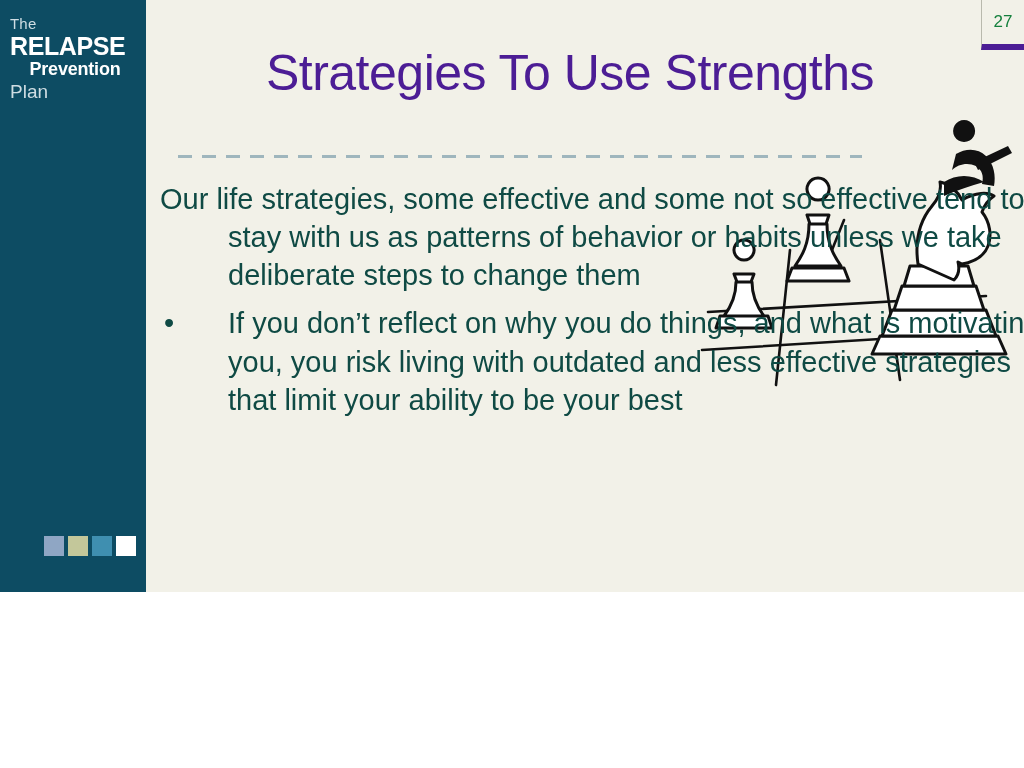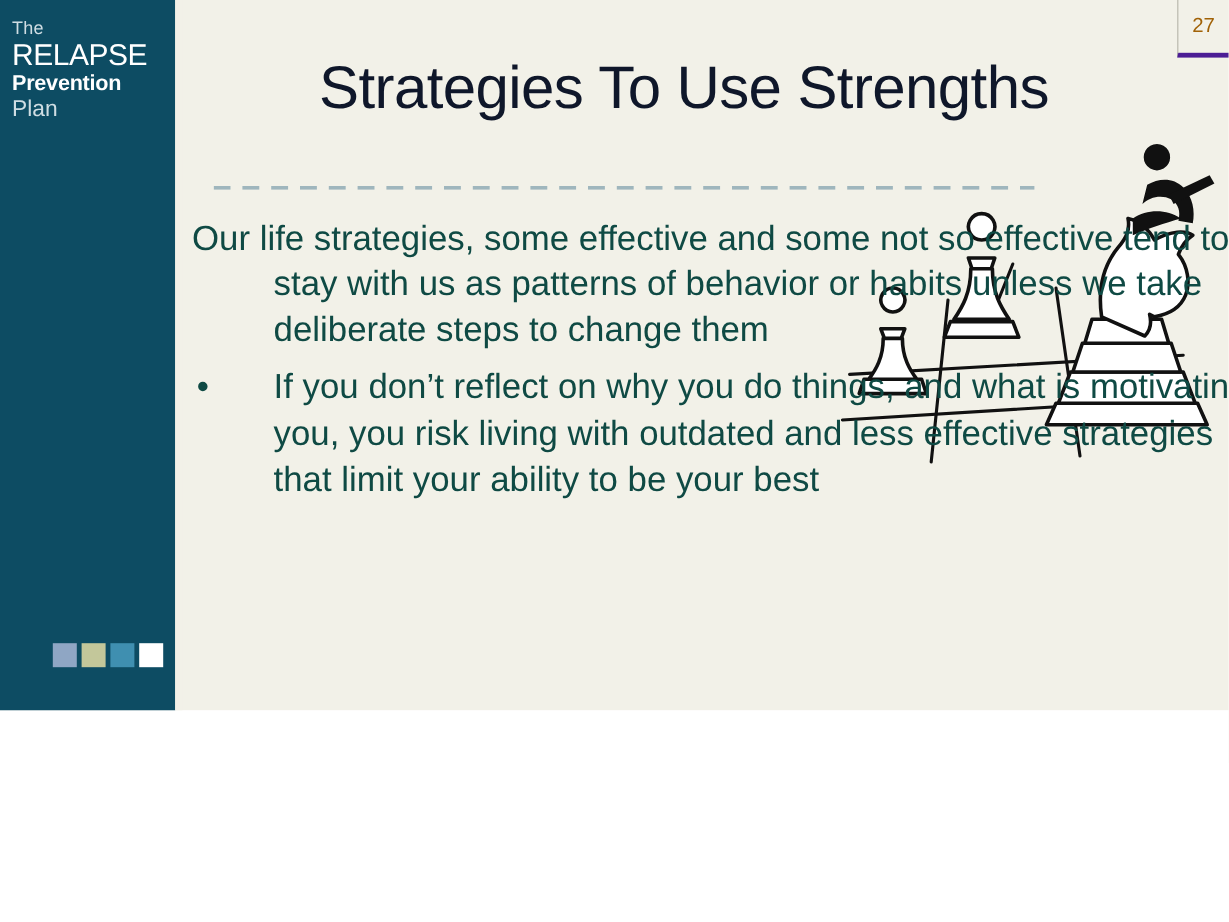--- a/index.html
+++ b/index.html
@@ -44,31 +44,32 @@
     line-height: 1.05;
   }
   .logo-the {
     font-size: 15px;
     color: #cfdde3;
     font-weight: normal;
     letter-spacing: 0.2px;
   }
   .logo-relapse {
     font-size: 25px;
-    font-weight: normal;
+    font-weight: bold;
     color: #ffffff;
     letter-spacing: -0.4px;
     margin-top: 1px;
   }
   .logo-prevention {
     font-size: 18px;
     font-weight: bold;
     color: #ffffff;
     letter-spacing: -0.2px;
     margin-top: 1px;
+    text-align: center;
   }
   .logo-plan {
     font-size: 19px;
     color: #cfdde3;
     margin-top: 3px;
   }
   .swatches {
     position: absolute;
     left: 44px;
     bottom: 36px;
@@ -82,37 +83,37 @@
 
   
   .page-number-box {
     position: absolute;
     right: 0px;
     top: 0px;
     width: 42px;
     height: 44px;
     background: #f2f1e8;
     border-left: 1px solid #b9b9ad;
-    border-bottom: 4px solid #4c1d95;
+    border-bottom: 6px solid #4c1d95;
     display: flex;
     align-items: center;
     justify-content: center;
-    color: #a16207;
+    color: #15803d;
     font-size: 17px;
   }
 
   
   .title {
     position: absolute;
     left: 160px;
     top: 44px;
     width: 820px;
     text-align: center;
     font-size: 50px;
-    color: #0f172a;
+    color: #4c1d95;
     font-weight: normal;
     letter-spacing: -0.5px;
   }
 
   
   .divider {
     position: absolute;
     left: 178px;
     top: 155px;
     width: 684px;

